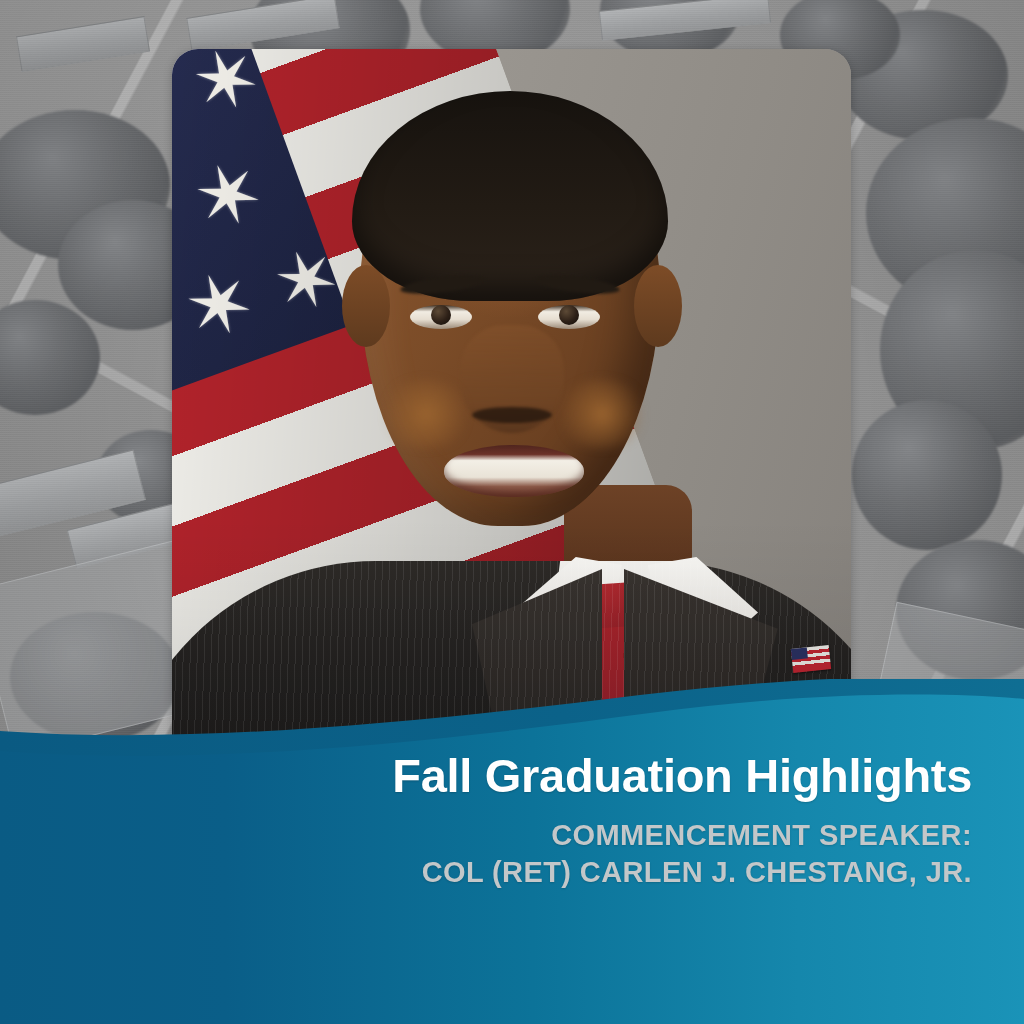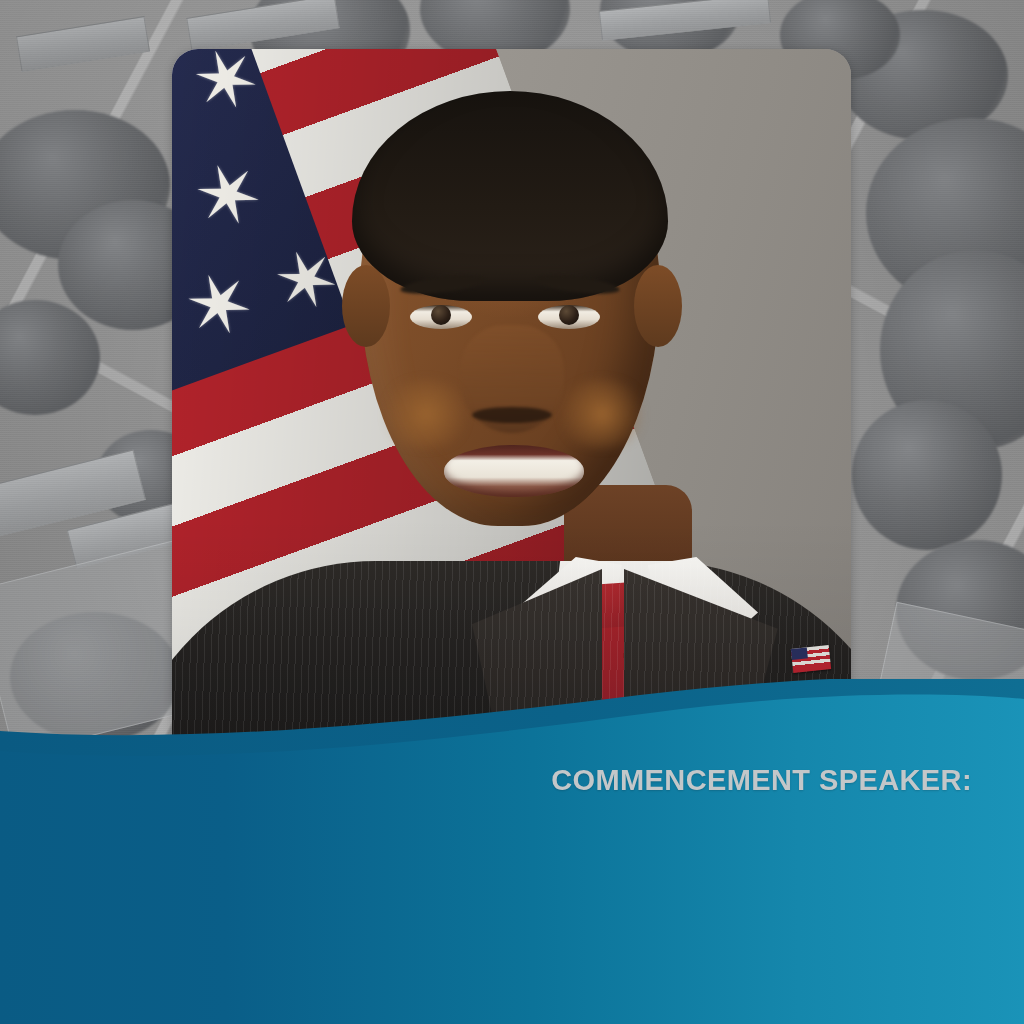--- a/index.html
+++ b/index.html
@@ -374,20 +374,22 @@
         </linearGradient>
       </defs>
 
       <path d="M0,52 C200,66 430,42 640,16 C790,-2 930,-6 1024,0 L1024,345 L0,345 Z" fill="url(#gradDark)"></path>
 
       <path d="M0,72 C210,88 440,62 650,34 C800,14 935,12 1024,20 L1024,345 L0,345 Z" fill="url(#gradMain)"></path>
     </svg>
 
     <div class="banner-text">
       <div class="headline">
+        <span>Fall Graduation Highlights</span>
       </div>
       <div class="subtitle">
         <span>COMMENCEMENT SPEAKER:</span>
+        <span class="s2">COL (RET) CARLEN J. CHESTANG, JR.</span>
       </div>
     </div>
   </div>
 
 </div>
 
 </body></html>

